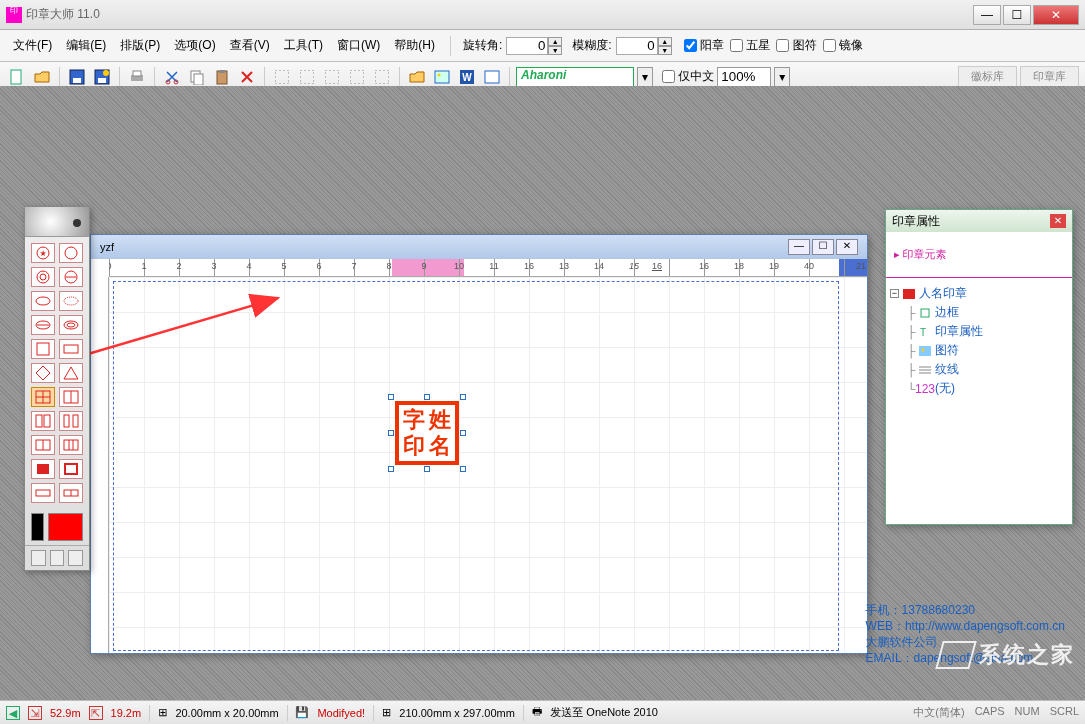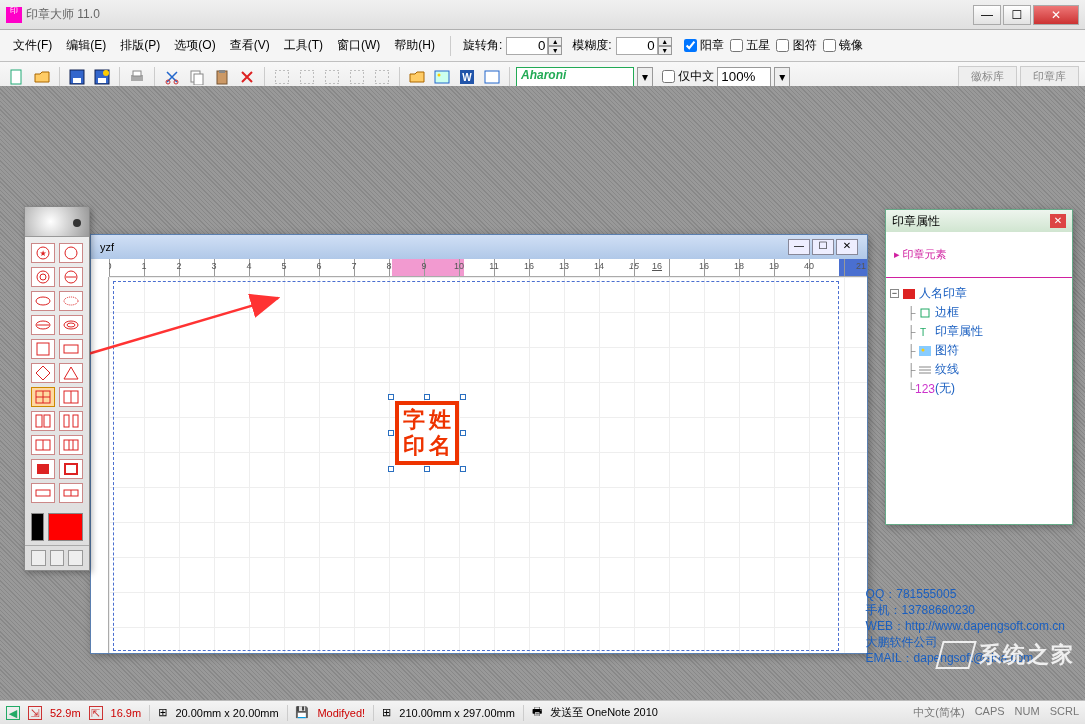--- a/index.html
+++ b/index.html
@@ -554,39 +554,38 @@
       <div class="tree-node">
         <span class="tree-indent"></span>
           <span class="tree-indent">└</span>
         <span class="tree-icon" style="color:#c3c;font-size:12px">123</span>
         <span class="tree-label">(无)</span>
       </div>
     </div>
   </div>
 
   <div class="contact">
-    <div><span>QQ：</span><span>781555005</span></div>
     <div><span>手机：</span><span>13788680230</span></div>
     <div><span>WEB：</span><a>http://www.dapengsoft.com.cn</a></div>
     <div>大鹏软件公司</div>
     <div><span>EMAIL：</span><a>dapengsoft@sina.com</a></div>
   </div>
 
   <div class="watermark">
       <span class="wi"></span>
       <span>系统之家</span>
     </div>
 </div>
 
 <div class="statusbar">
   <span class="sbtn">◀</span>
   <span class="sbtn" style="border-color:#c33;color:#c33">⇲</span>
   <span class="sb-red">52.9m</span>
   <span class="sbtn" style="border-color:#c33;color:#c33">⇱</span>
-  <span class="sb-red">16.9m</span>
+  <span class="sb-red">19.2m</span>
   <span class="sb-sep"></span>
   <span>⊞</span>
   <span>20.00mm x 20.00mm</span>
   <span class="sb-sep"></span>
   <span>💾</span>
   <span class="sb-red">Modifyed!</span>
   <span class="sb-sep"></span>
   <span>⊞</span>
   <span>210.00mm x 297.00mm</span>
   <span class="sb-sep"></span>

